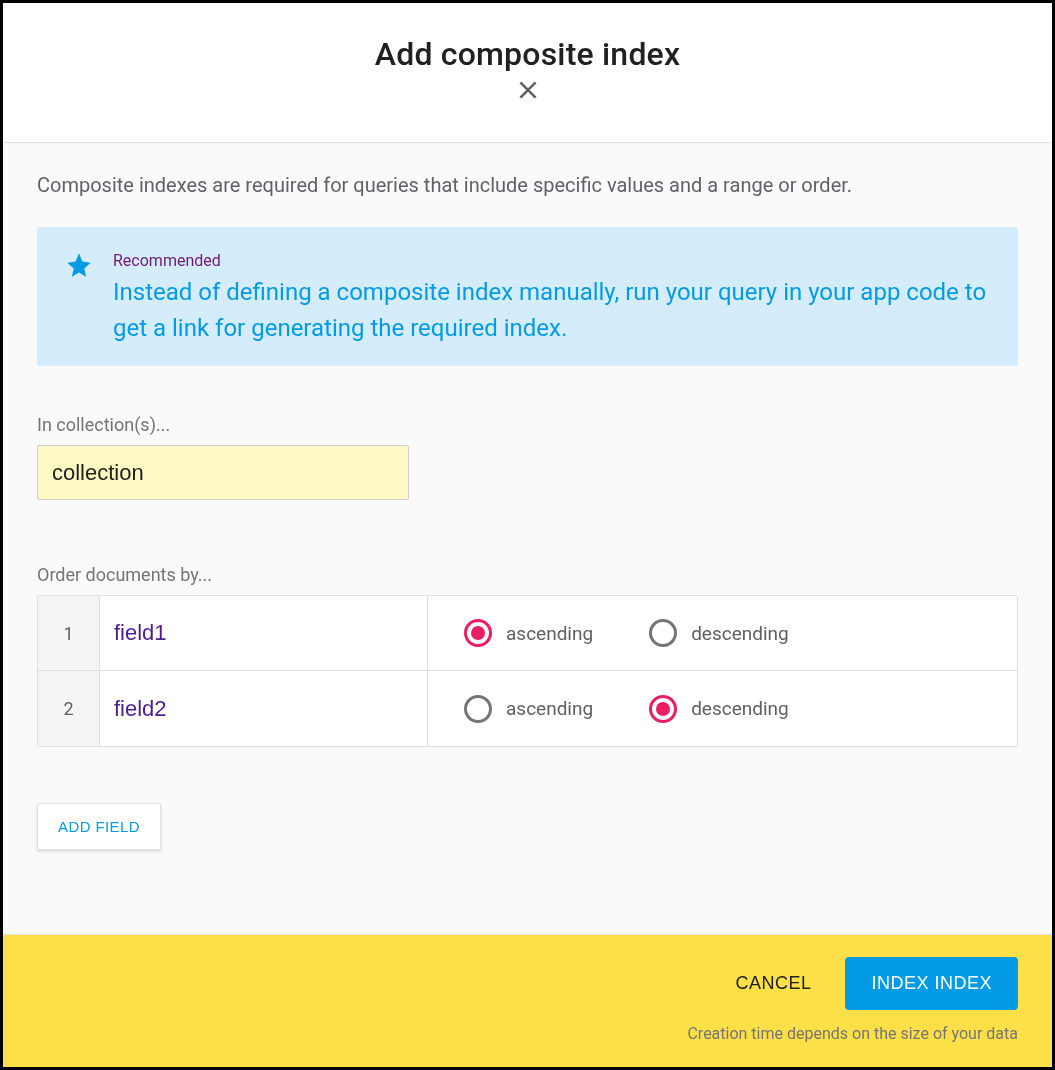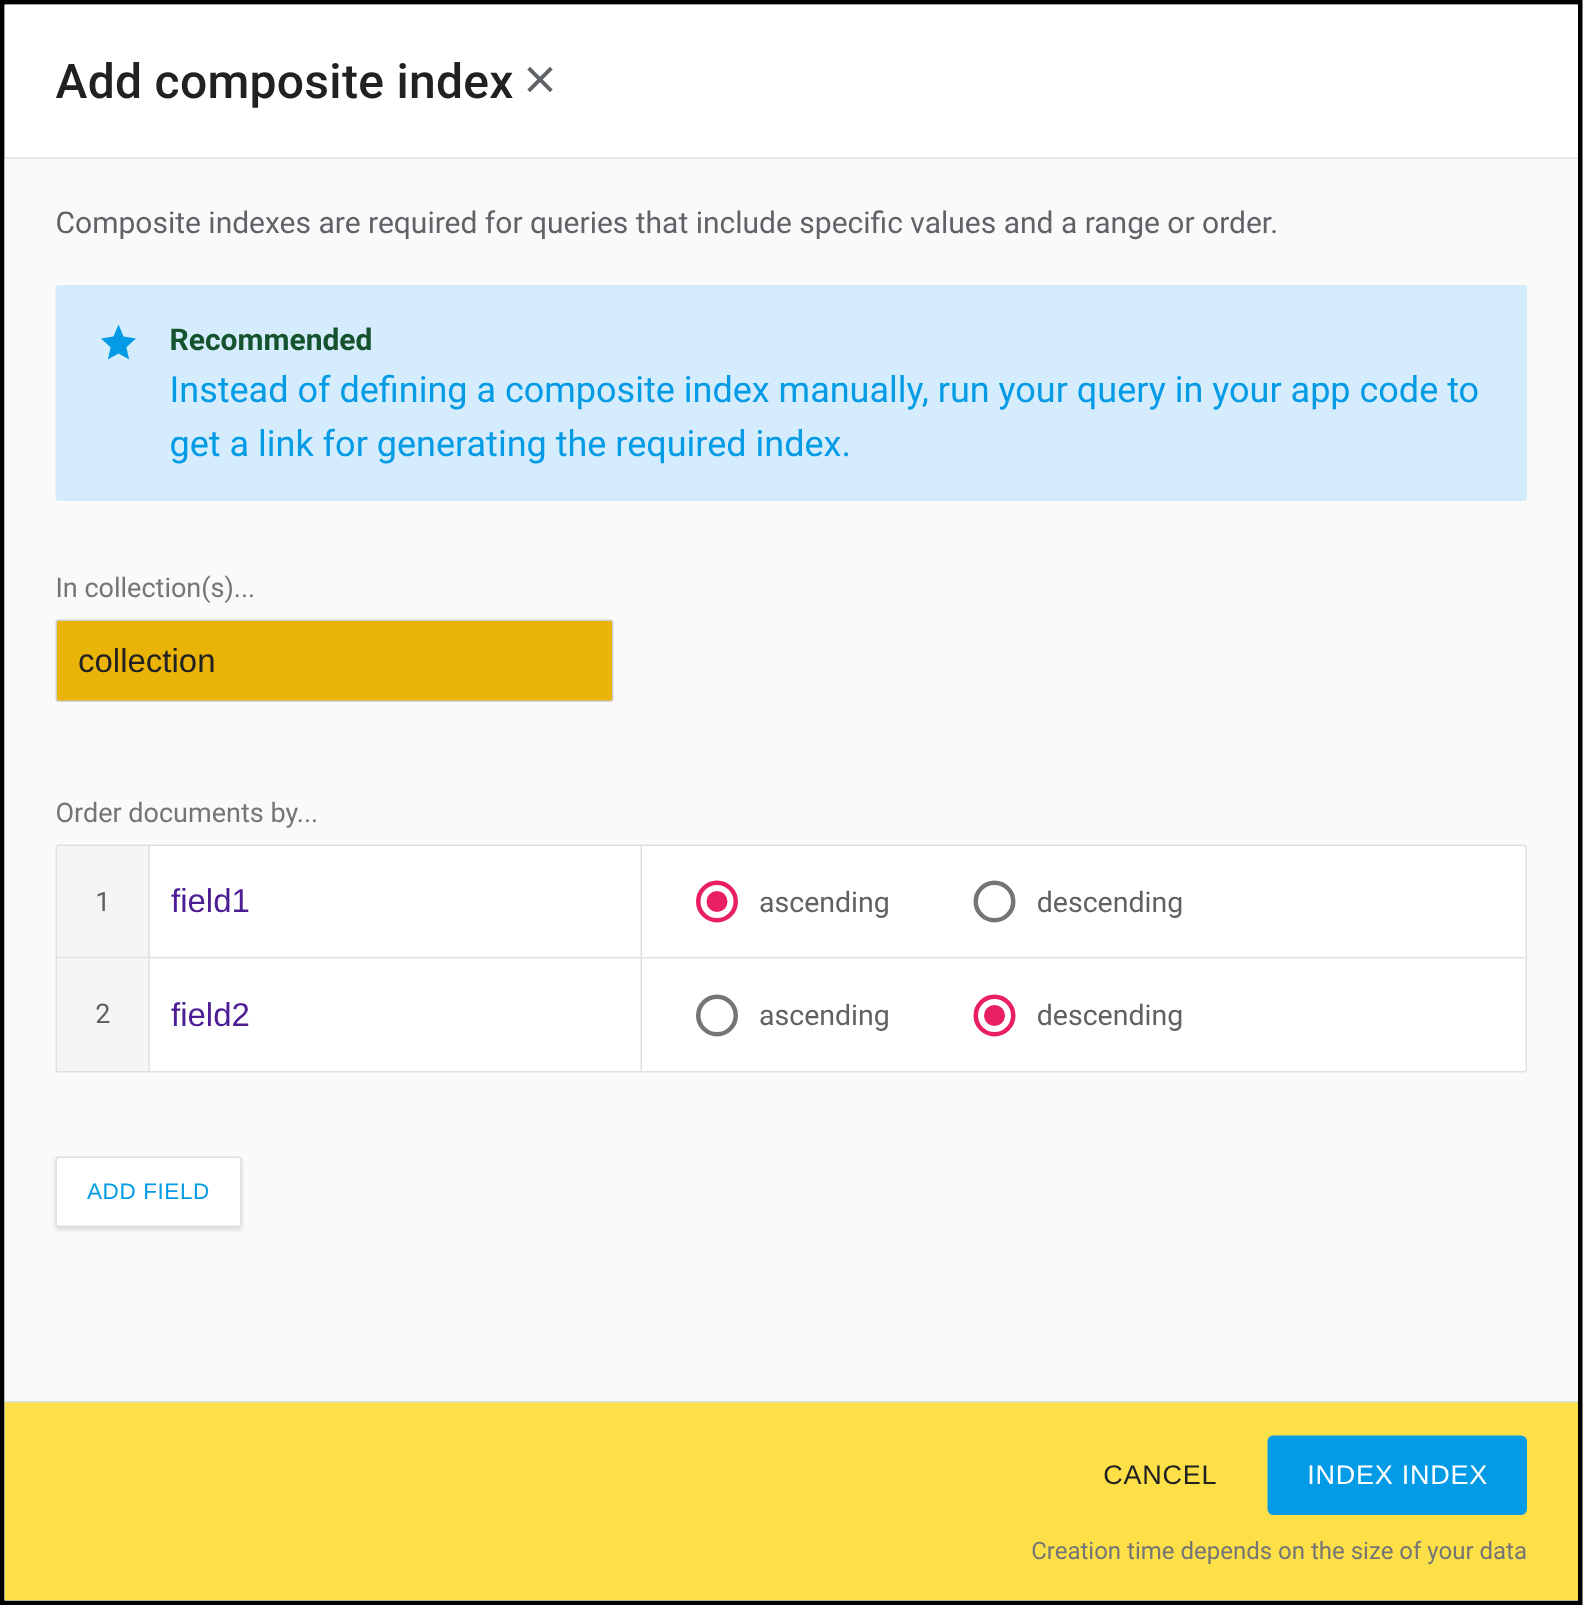--- a/index.html
+++ b/index.html
@@ -17,20 +17,21 @@
       display: flex;
       flex-direction: column;
       background: #fff;
     }
     .header {
       display: flex;
       justify-content: flex-start;
       align-items: center;
       padding: 32px 34px 32px 34px;
       border-bottom: 1px solid #e0e0e0;
+      flex-direction: column;
     }
     .title {
       font-size: 32px;
       font-weight: 500;
       color: #212121;
       letter-spacing: 0.2px;
     }
     .close-btn {
       background: none;
       border: none;
@@ -62,23 +63,23 @@
     .info-top {
       display: flex;
       gap: 20px;
     }
     .star-icon {
       color: #039be5;
       flex-shrink: 0;
       margin-top: 0px;
     }
     .info-title {
-      font-size: 20px;
-      font-weight: 700;
-      color: #14532d;
+      font-size: 16px;
+      font-weight: 400;
+      color: #701a75;
       margin-bottom: 4px;
     }
     .info-text {
       font-size: 24px;
       color: #039be5;
       line-height: 1.5;
     }
     .learn-more-row {
       display: flex;
       justify-content: flex-end;
@@ -100,21 +101,21 @@
       margin-bottom: 10px;
     }
     .text-input {
       width: 372px;
       height: 55px;
       border: 1px solid #d0d0d0;
       border-radius: 2px;
       padding: 0 14px;
       font-size: 22px;
       color: #212121;
-      background: #eab308;
+      background: #fef9c3;
       outline: none;
     }
     .section-gap { margin-top: 64px; }
     .fields-table {
       width: 100%;
       border: 1px solid #e0e0e0;
       border-radius: 2px;
       background: #fff;
       margin-bottom: 56px;
     }

